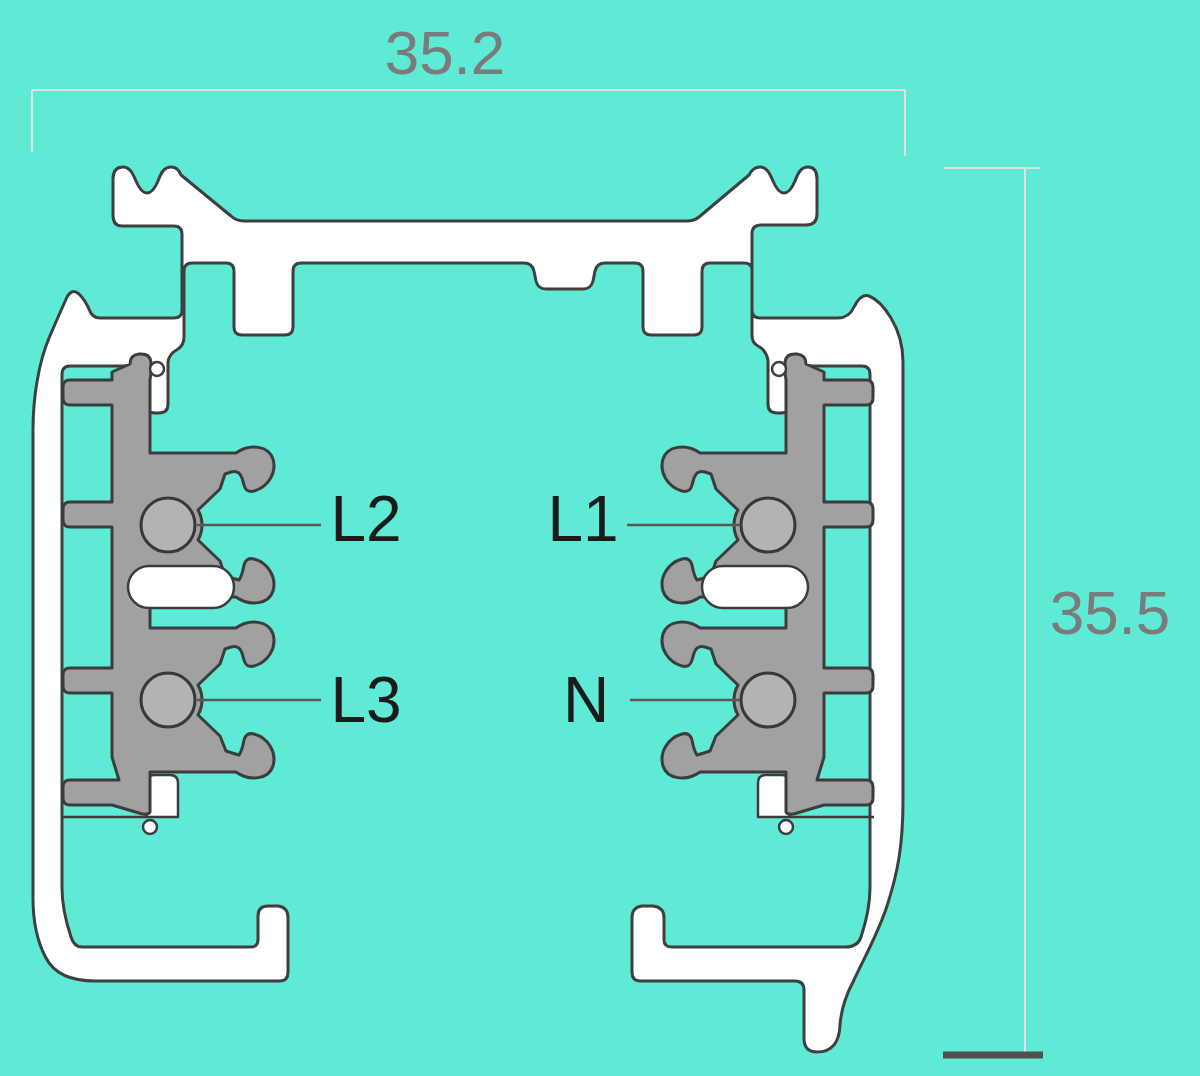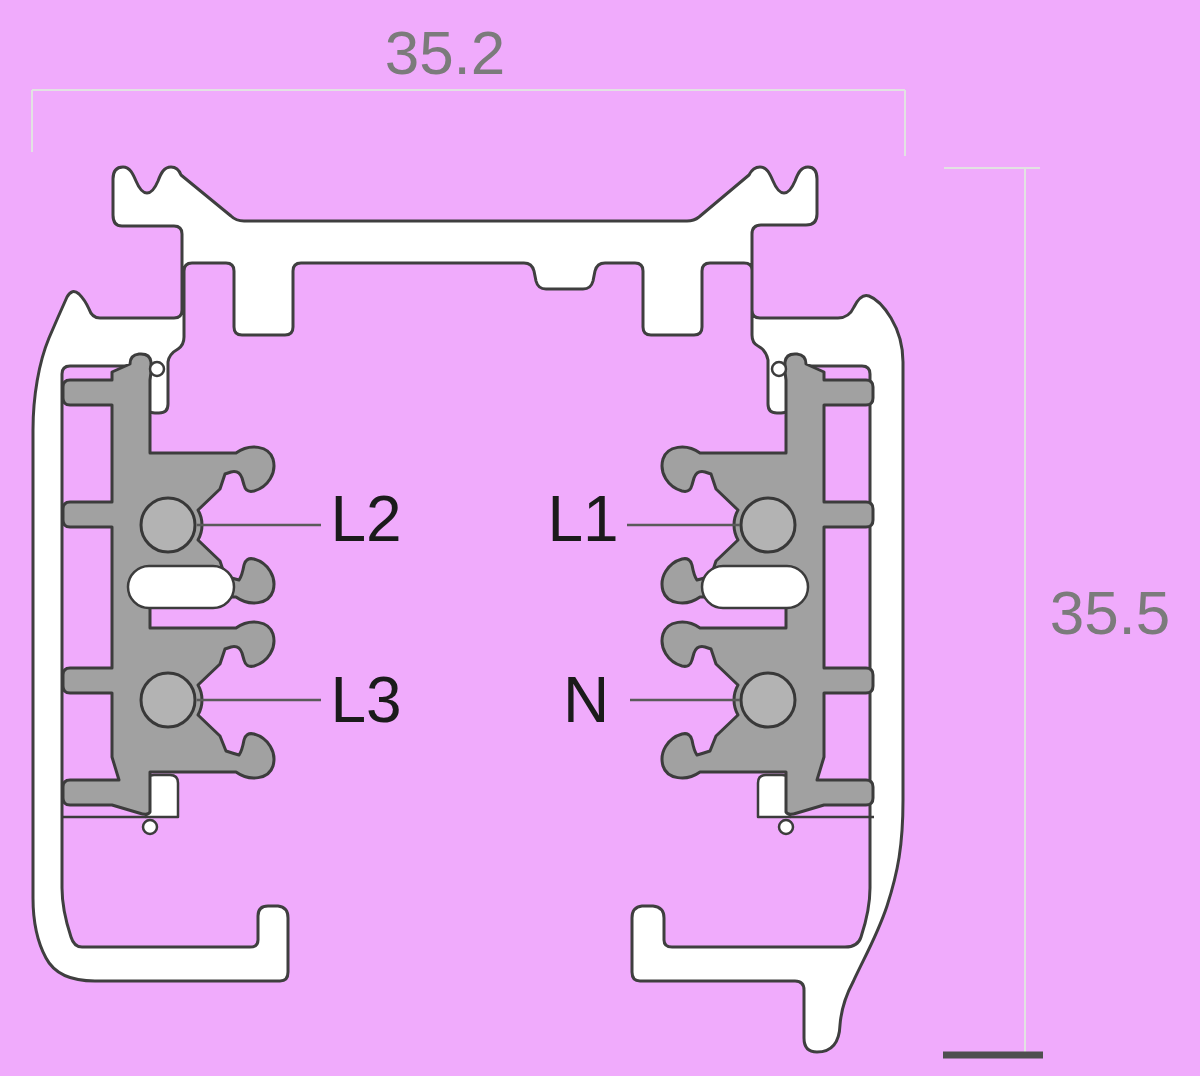--- a/index.html
+++ b/index.html
@@ -1,16 +1,16 @@
 <!DOCTYPE html>
 <html><head>
 <meta charset="utf-8">
 <style>
   html,body{margin:0;padding:0;background:#ffffff;}
-  .stage{position:relative;width:1200px;height:1076px;background:#f0abfc;overflow:hidden;
+  .stage{position:relative;width:1200px;height:1076px;background:#5eead4;overflow:hidden;
          font-family:"Liberation Sans", sans-serif;}
   svg{display:block;}
   .shell{fill:#ffffff;stroke:#3f3f3f;stroke-width:3;stroke-linejoin:round;}
   .carrier{fill:#a1a1a1;stroke:#3c3c3c;stroke-width:3;stroke-linejoin:round;}
   .conductor{fill:#b3b3b3;stroke:#383838;stroke-width:3;}
   .keyhole{fill:#ffffff;stroke:#3c3c3c;stroke-width:2.5;}
   .pill{fill:#ffffff;stroke:#3c3c3c;stroke-width:2.5;}
   .detail{fill:#ffffff;stroke:#3c3c3c;stroke-width:2.5;stroke-linejoin:round;}
   .detail-line{fill:none;stroke:#3c3c3c;stroke-width:2.5;}
   .dim-line{stroke:#e2e2e2;stroke-width:2;fill:none;}

